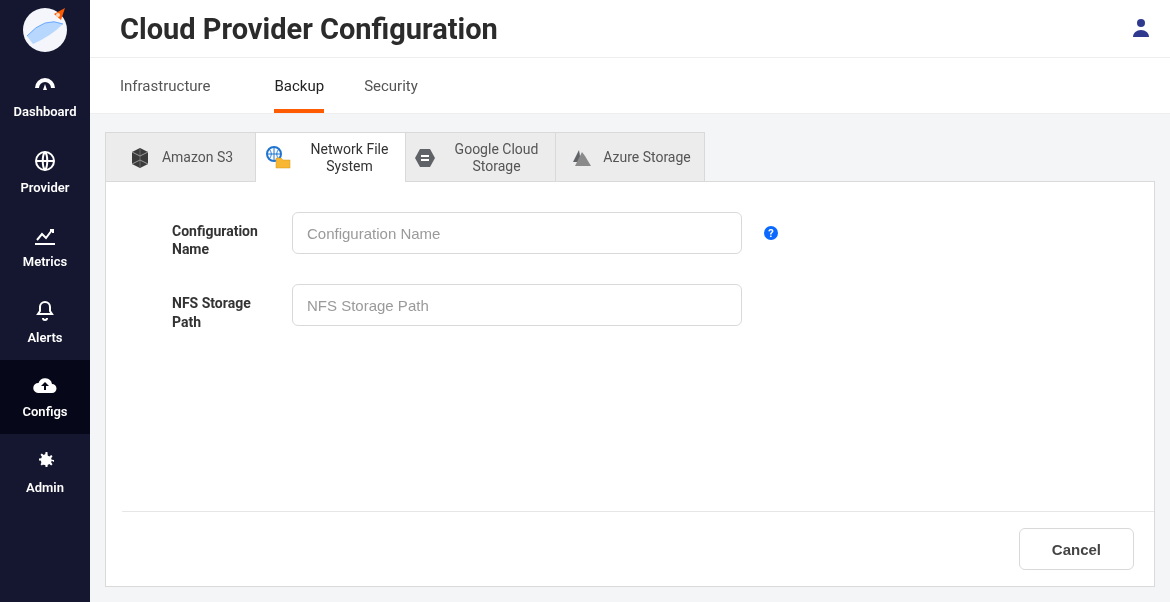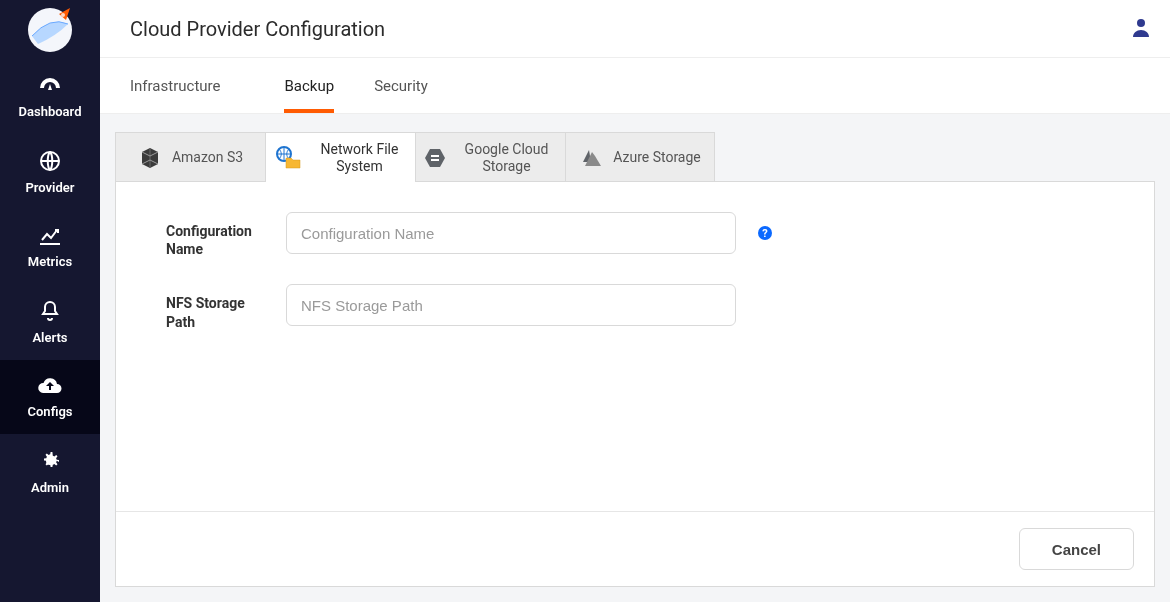--- a/index.html
+++ b/index.html
@@ -1,21 +1,21 @@
 <!DOCTYPE html>
 <html><head>
 <meta charset="utf-8">
 <style>
   * { box-sizing: border-box; margin: 0; padding: 0; }
   html, body { height: 100%; font-family: -apple-system, BlinkMacSystemFont, "Segoe UI", Roboto, "Helvetica Neue", Arial, sans-serif; color: #333; }
   body { display: flex; width: 1170px; height: 602px; overflow: hidden; background: #fff; }
 
   
   .sidebar {
-    width: 100px;
+    width: 90px;
     background: #151730;
     display: flex;
     flex-direction: column;
     color: #fff;
     flex-shrink: 0;
   }
   .logo {
     width: 48px; height: 48px;
     margin: 6px auto 6px auto;
     display: flex; align-items: center; justify-content: center;
@@ -46,22 +46,22 @@
   }
   .topbar {
     height: 58px;
     display: flex;
     align-items: center;
     justify-content: space-between;
     padding: 0 20px 0 30px;
     border-bottom: 1px solid #eee;
   }
   .topbar h1 {
-    font-size: 20px;
-    font-weight: 400;
+    font-size: 29px;
+    font-weight: 700;
     color: #2b2b2b;
   }
   .user-icon { color: #2f3a8f; }
 
   .tabs {
     display: flex;
     gap: 40px;
     padding: 0 30px;
     border-bottom: 1px solid #eee;
     height: 56px;
@@ -124,20 +124,21 @@
 
   .panel {
     background: #fff;
     border: 1px solid #d9d9d9;
     border-top: 1px solid #d9d9d9;
     flex: 1;
     margin-top: -1px;
     display: flex;
     flex-direction: column;
     min-height: 0;
+    padding-left: 16px;
   }
   .form-area {
     padding: 30px 50px 10px 50px;
     flex: 1;
   }
   .form-row {
     display: flex;
     align-items: flex-start;
     gap: 20px;
     margin-bottom: 26px;

